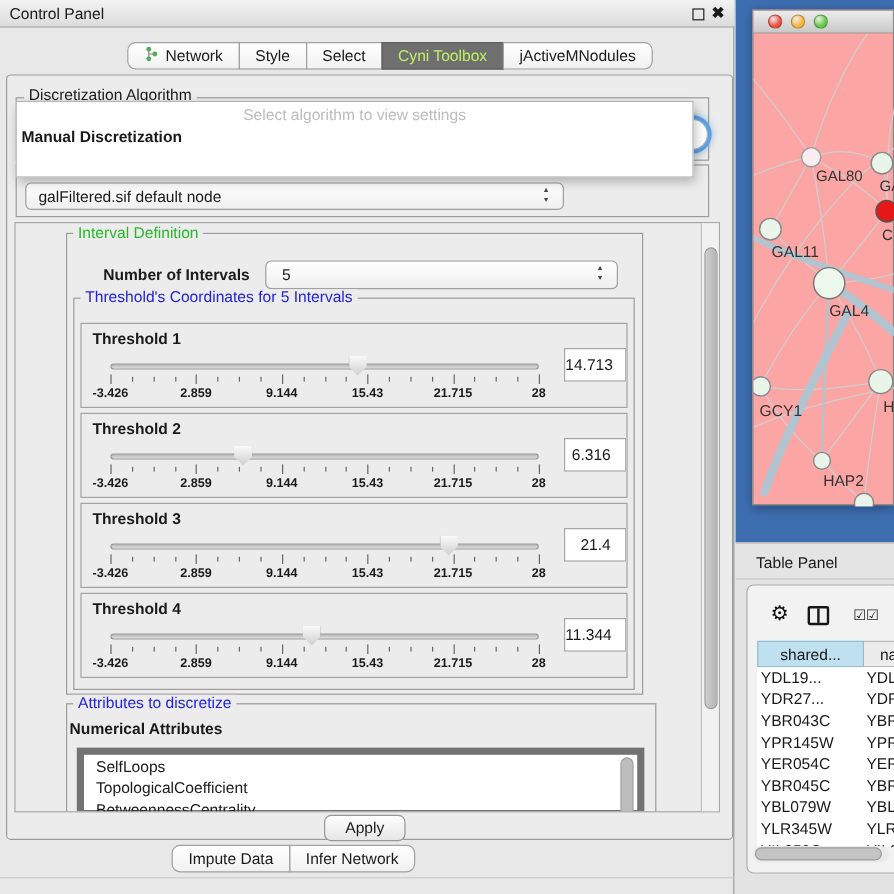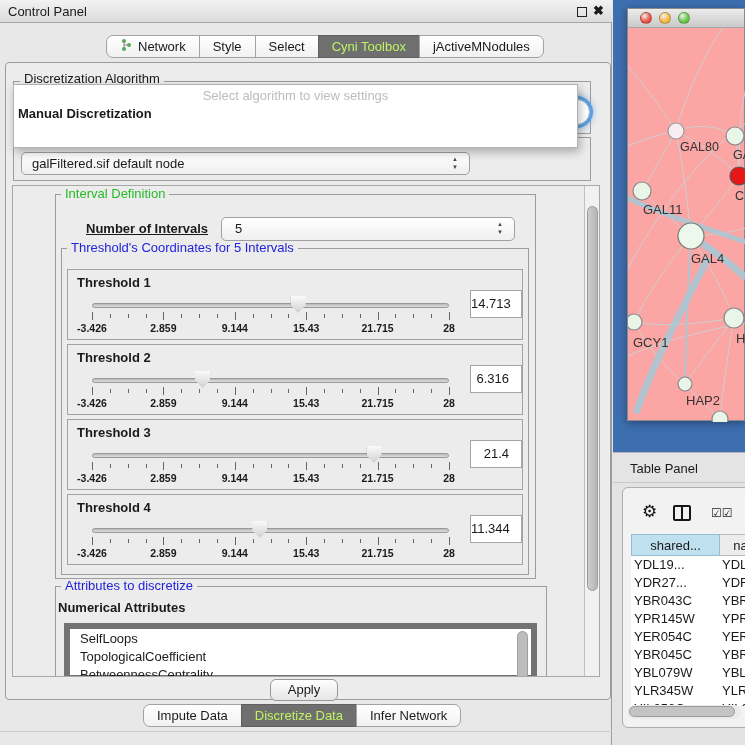--- a/index.html
+++ b/index.html
@@ -147,21 +147,21 @@
     <span class="spinner">
         <div>▲</div>
         <div>▼</div>
       </span>
   </div>
 
   <div id="scrollpane" class="abs">
     <div class="abs groupbox" style="left:42px; top:8px; width:481px; height:385px;"></div>
     <span class="grouptitle" id="interval-title" style="left: 48px; top: 1px; color: rgb(39, 185, 39);">Interval Definition</span>
 
-    <span class="abs" style="left:73px; top:35px; font-weight:bold;text-decoration:underline;">Number of Intervals</span>
+    <span class="abs" style="left:73px; top:35px; font-weight:bold;">Number of Intervals</span>
     <div class="abs combo" style="left:208px; top:31px; width:294px; height:24px;">
       <span class="val" style="left:13px;">5</span>
       <span class="spinner">
           <div>▲</div>
           <div>▼</div>
         </span>
     </div>
 
     <div class="abs groupbox" style="left:48px; top:62px; width:468px; height:327px;"></div>
     <span class="grouptitle" id="thresholds-title" style="left: 54px; top: 55px; color: rgb(34, 34, 221);">Threshold's Coordinates for 5 Intervals</span>
@@ -312,23 +312,20 @@
 
     <div id="v-scrollbar">
       <div id="v-thumb"></div>
     </div>
   </div>
 
   <div id="apply-btn" class="abs">Apply</div>
   <div id="bottom-tabs" class="abs segtabs" style="left:143px; top:704px;">
       <div class="seg first">
         <span>Impute Data</span>
-      </div>
-      <div class="seg active">
-        <span>Discretize Data</span>
       </div>
       <div class="seg last">
         <span>Infer Network</span>
       </div>
     </div>
   <div id="bottom-line" class="abs"></div>
 </div>
 
 <div id="right-panel" class="abs">
   <div id="blue-frame" class="abs">

